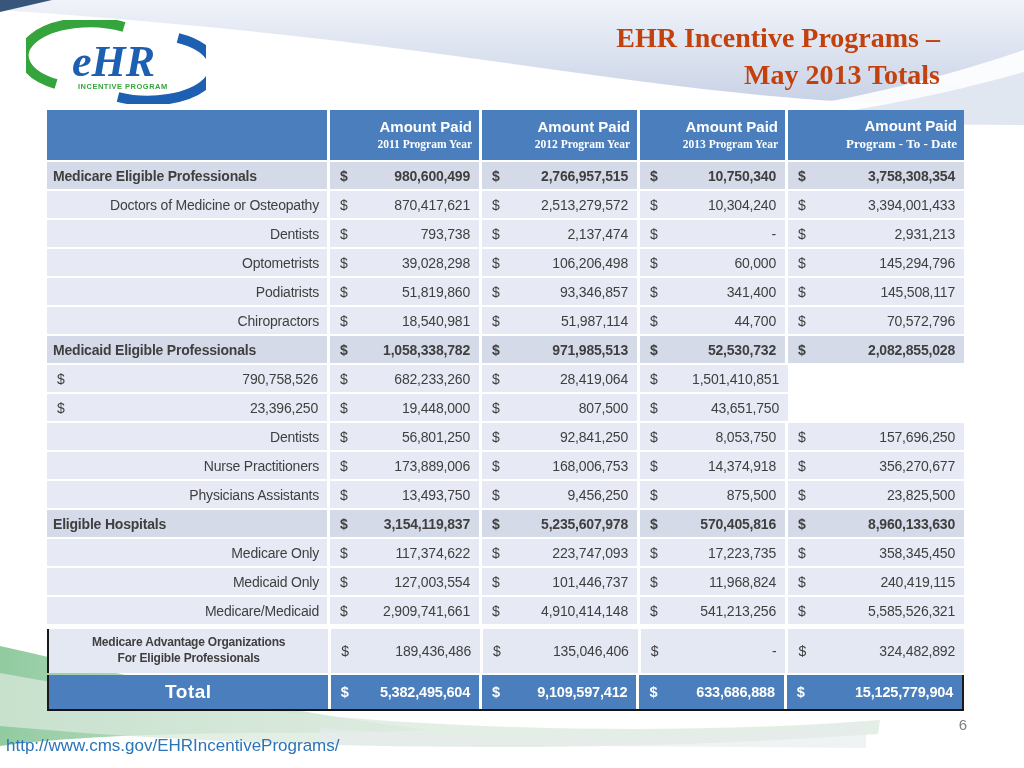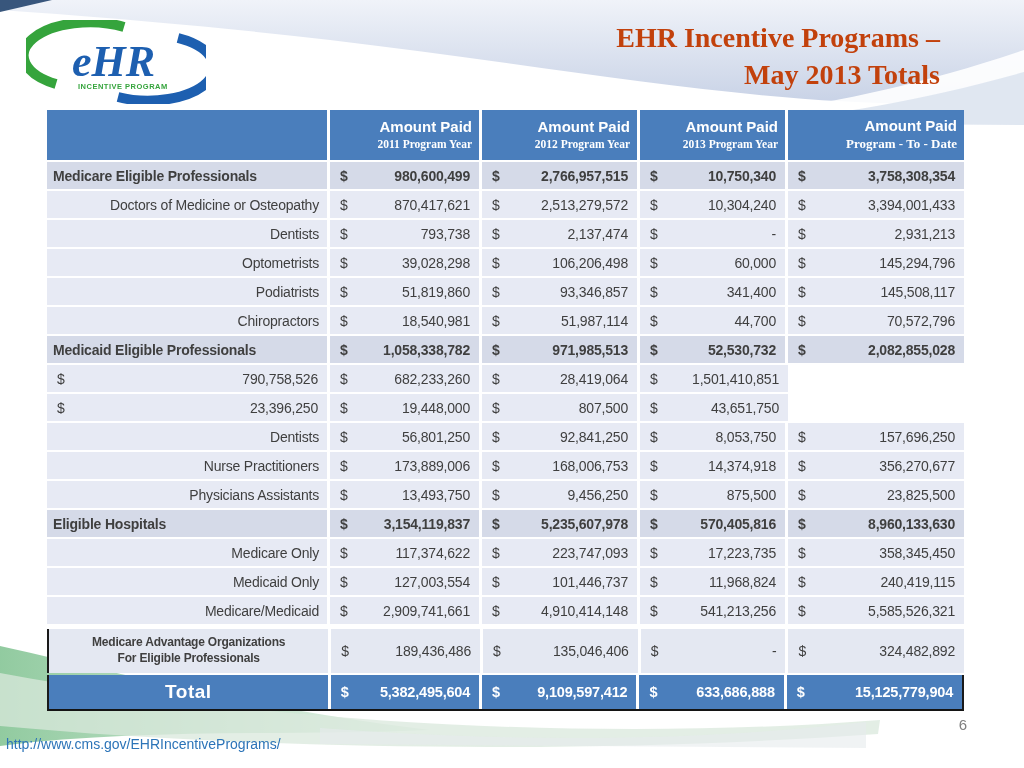--- a/index.html
+++ b/index.html
@@ -69,21 +69,21 @@
   .trow.total{
     height:34px;margin-top:1px;
     border-left:2px solid #1a1a1a;border-right:2px solid #1a1a1a;border-bottom:2px solid #141414;
   }
   .trow.total .cell{background:#4a7ebc;color:#ffffff;font-weight:bold;}
   .trow.total .label-cell{justify-content:center;padding:8px;font-size:19px;letter-spacing:0.5px;}
   .trow.total .amount-cell{font-size:14.5px;}
   
   .footer-url{
     position:absolute;left:6px;top:736px;
-    font-size:14px;color:#2c74b8;text-decoration:none;
+    font-size:17px;color:#2c74b8;text-decoration:none;
   }
   .page-number{
     position:absolute;left:948px;top:716px;width:30px;text-align:center;
     font-size:15px;color:#7f7f7f;
   }
 </style>
 </head>
 <body>
 
 <svg class="deco deco-top" width="1024" height="125" viewBox="0 0 1024 125">

